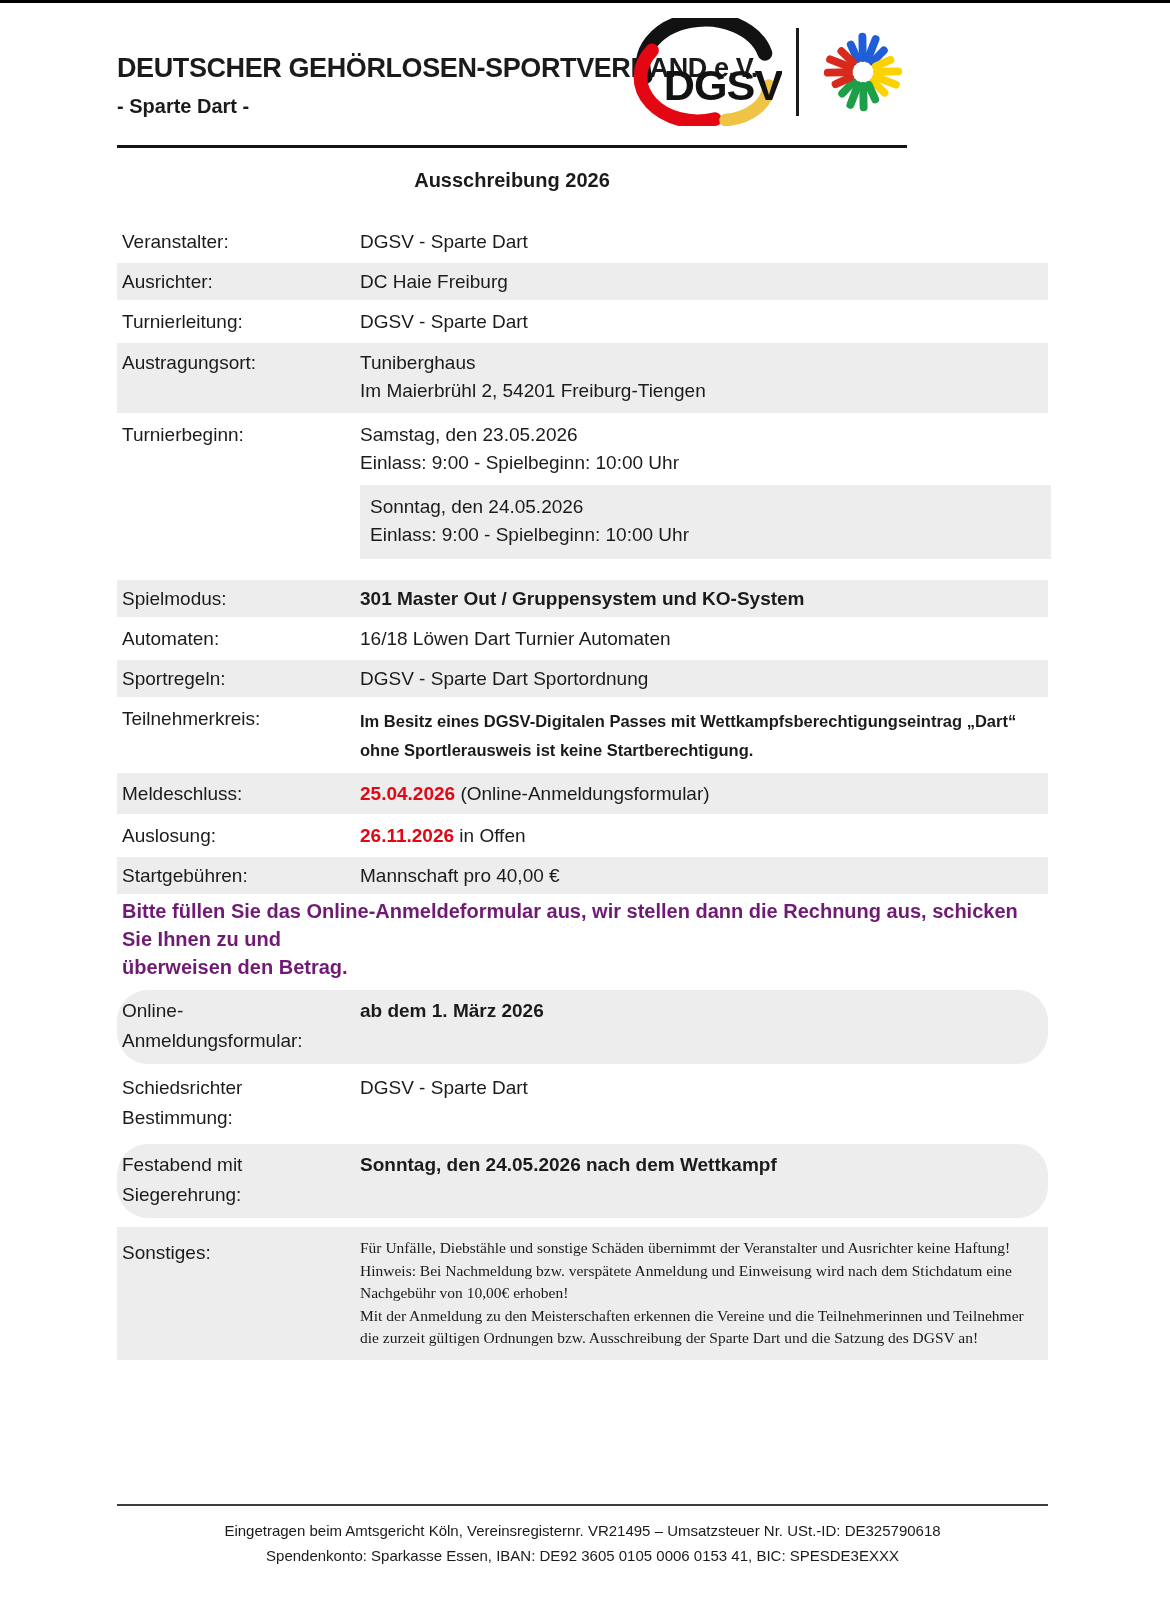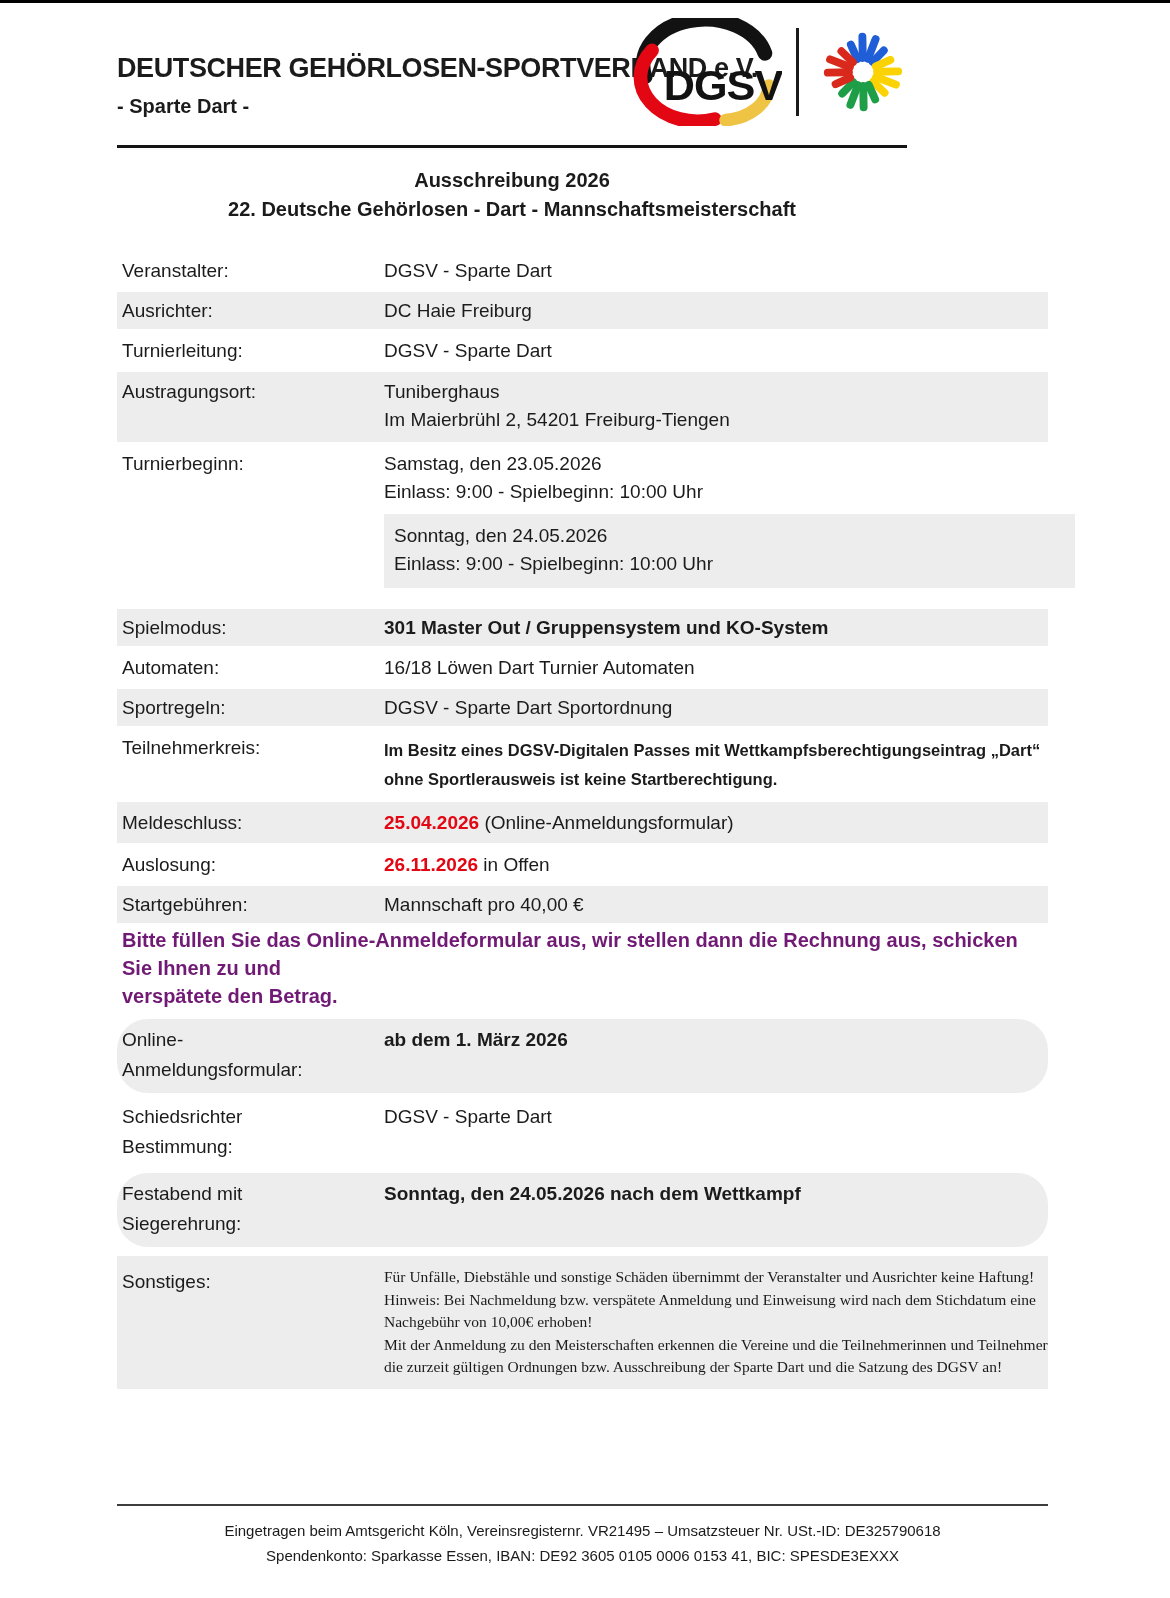--- a/index.html
+++ b/index.html
@@ -21,21 +21,21 @@
   .division { font-size:20px; font-weight:bold; margin-top:9px; line-height:26px; }
   .header-rule { height:3px; background:#141414; margin-top:26px; }
   .logo-block { position:absolute; top:15px; right:0; display:flex; align-items:center; }
   .logo-divider { width:3px; height:88px; background:#1a1a1a; margin:0 20px 0 14px; }
 
   
   .title { text-align:center; font-weight:bold; font-size:20px; line-height:29px; margin-top:18px; }
 
   
   .table { margin-top:28px; }
-  .row { display:flex; width:931px; margin-bottom:3px;gap:24px; }
+  .row { display:flex; width:931px; margin-bottom:3px; }
   .row.gray { background:#ededed; }
   .cell-label { flex:0 0 240px; padding-left:5px; font-size:19px; line-height:28px; }
   .cell-value { flex:1; font-size:19px; line-height:28px; padding-left:3px; }
   .row.s { min-height:37px; align-items:center; }
   .row.s .cell-label, .row.s .cell-value { line-height:37px; }
   .row.d { padding:5px 0; }
   .row.tall-pad { padding:6px 0 8px 0; }
   .strong-value .cell-value { font-weight:bold; }
   .small-bold .cell-value { font-weight:bold; font-size:16.5px; line-height:29px; padding-top:2px; }
   .red { color:#e30613; }
@@ -115,21 +115,20 @@
           <line x1="38.5" y1="38.9" x2="25.5" y2="26.4"></line>
         </g>
       </svg>
     </div>
 
     <div class="header-rule"></div>
   </div>
 
   <div class="title">
     <div>Ausschreibung 2026</div>
-    <div>22. Deutsche Gehörlosen - Dart - Mannschaftsmeisterschaft</div>
   </div>
 
   <div class="table">
 
     <div class="row s">
       <div class="cell-label">Veranstalter:</div>
       <div class="cell-value">DGSV - Sparte Dart</div>
     </div>
 
     <div class="row s gray">
@@ -209,21 +208,21 @@
       </div>
     </div>
 
     <div class="row s gray">
       <div class="cell-label">Startgebühren:</div>
       <div class="cell-value">Mannschaft pro 40,00 €</div>
     </div>
 
     <div class="notice">
       <div>Bitte füllen Sie das Online-Anmeldeformular aus, wir stellen dann die Rechnung aus, schicken Sie Ihnen zu und</div>
-      <div>verspätete den Betrag.</div>
+      <div>überweisen den Betrag.</div>
     </div>
 
     <div class="row dl gray online strong-value">
       <div class="cell-label">
         <div>Online-</div>
         <div>Anmeldungsformular:</div>
       </div>
       <div class="cell-value">ab dem 1. März 2026</div>
     </div>
 

